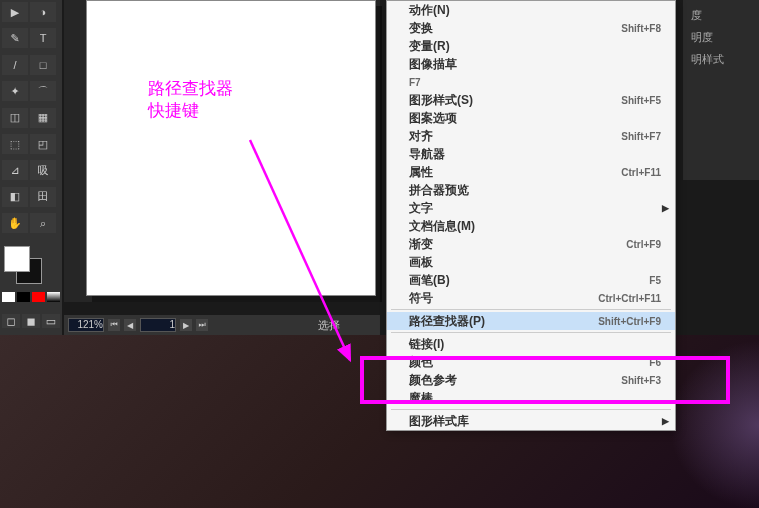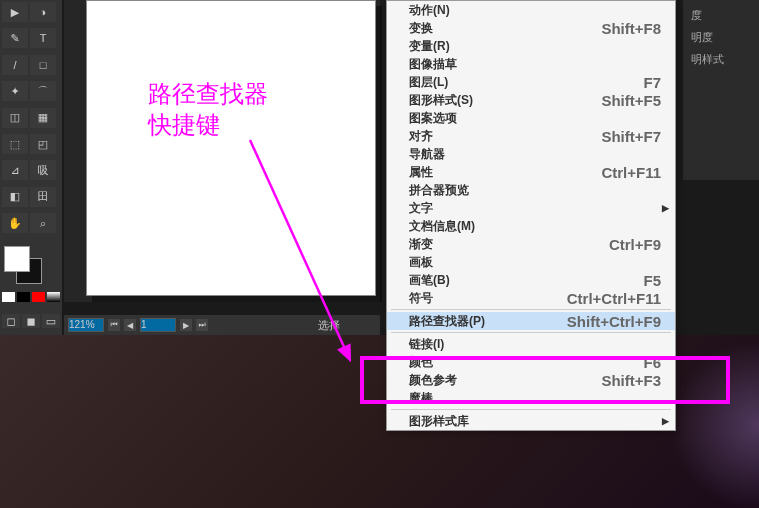--- a/index.html
+++ b/index.html
@@ -14,42 +14,42 @@
   .mini-swatches { display: flex; gap: 2px; width: 100%; margin-top: 2px; }
   .mini-swatch { width: 13px; height: 10px; }
   .bottom-tools { display: flex; gap: 2px; width: 100%; margin-top: 6px; }
   
   
   .canvas-area { position: absolute; left: 64px; top: 0; width: 316px; height: 302px; background: #262626; }
   .canvas { position: absolute; left: 22px; top: 0; width: 290px; height: 296px; background: #fff; border: 1px solid #888; box-shadow: 6px 6px 0 rgba(0,0,0,0.4); }
   
   
   .zoom-bar { position: absolute; left: 64px; top: 315px; height: 20px; width: 316px; background: #333; display: flex; align-items: center; gap: 4px; padding: 0 4px; font-size: 11px; color: #ccc; }
-  .zoom-input { background: #0369a1; color: #ccc; width: 36px; height: 14px; font-size: 10px; text-align: left; border: 1px solid #555; }
+  .zoom-input { background: #0f172a; color: #ccc; width: 36px; height: 14px; font-size: 10px; text-align: right; border: 1px solid #555; }
   .nav-btn { width: 12px; height: 12px; background: #444; font-size: 8px; color: #ccc; display: flex; align-items: center; justify-content: center; cursor: pointer; }
   .status-text { position: absolute; left: 318px; top: 318px; font-size: 11px; color: #ccc; }
   
   
   .right-panel { position: absolute; right: 0; top: 0; width: 76px; height: 180px; background: #2b2b2b; padding: 4px; font-size: 11px; color: #aaa; }
   .rp-item { height: 22px; line-height: 22px; padding-left: 4px; }
   
   
   .menu { position: absolute; left: 386px; top: 0; width: 290px; background: #f5f5f5; border: 1px solid #999; font-size: 12px; color: #333; box-shadow: 2px 2px 8px rgba(0,0,0,0.3); }
   .menu-item { height: 18px; display: flex; align-items: center; padding: 0 14px 0 22px; cursor: default; position: relative; font-weight: bold; }
   .menu-item.hl { background: #c8e0f8; align-items: center; }
   .menu-label { flex: 1; }
-  .menu-shortcut { color: #666; font-size: 15px; }
+  .menu-shortcut { color: #666; font-size: 10px; }
   .menu-arrow { position: absolute; right: 6px; font-size: 9px; color: #333; }
   .menu-sep { height: 1px; background: #ccc; margin: 2px 4px; }
   
   
   .highlight-box { position: absolute; left: 360px; top: 356px; width: 370px; height: 48px; border: 4px solid #f0f; pointer-events: none; z-index: 20; }
   
   
-  .annotation { position: absolute; left: 148px; top: 78px; font-size: 24px; color: #f0f; line-height: 1.3; font-weight: 500; z-index: 25; }
+  .annotation { position: absolute; left: 148px; top: 78px; font-size: 17px; color: #f0f; line-height: 1.3; font-weight: 500; z-index: 25; }
   .arrow-svg { position: absolute; left: 140px; top: 90px; width: 260px; height: 300px; pointer-events: none; z-index: 24; }
   
   
   .bg-photo { position: absolute; left: 0; top: 335px; width: 759px; height: 173px; background: linear-gradient(135deg, #3a2a2a 0%, #2a1a1a 50%, #1a0a1a 100%); }
   .bg-glow { position: absolute; right: 0; top: 340px; width: 90px; height: 170px; background: radial-gradient(ellipse at right, rgba(130,100,160,0.5), transparent 70%); }
 </style>
 </head>
 <body>
 
 <div class="bg-photo"></div>
@@ -119,21 +119,20 @@
       <span class="menu-label">变换</span>
       <span class="menu-shortcut">Shift+F8</span>
     </div>
     <div class="menu-item">
       <span class="menu-label">变量(R)</span>
     </div>
     <div class="menu-item">
       <span class="menu-label">图像描草</span>
     </div>
     <div class="menu-item">
-      <span class="menu-label">图层(L)</span>
       <span class="menu-shortcut">F7</span>
     </div>
     <div class="menu-item">
       <span class="menu-label">图形样式(S)</span>
       <span class="menu-shortcut">Shift+F5</span>
     </div>
     <div class="menu-item">
       <span class="menu-label">图案选项</span>
     </div>
     <div class="menu-item">

